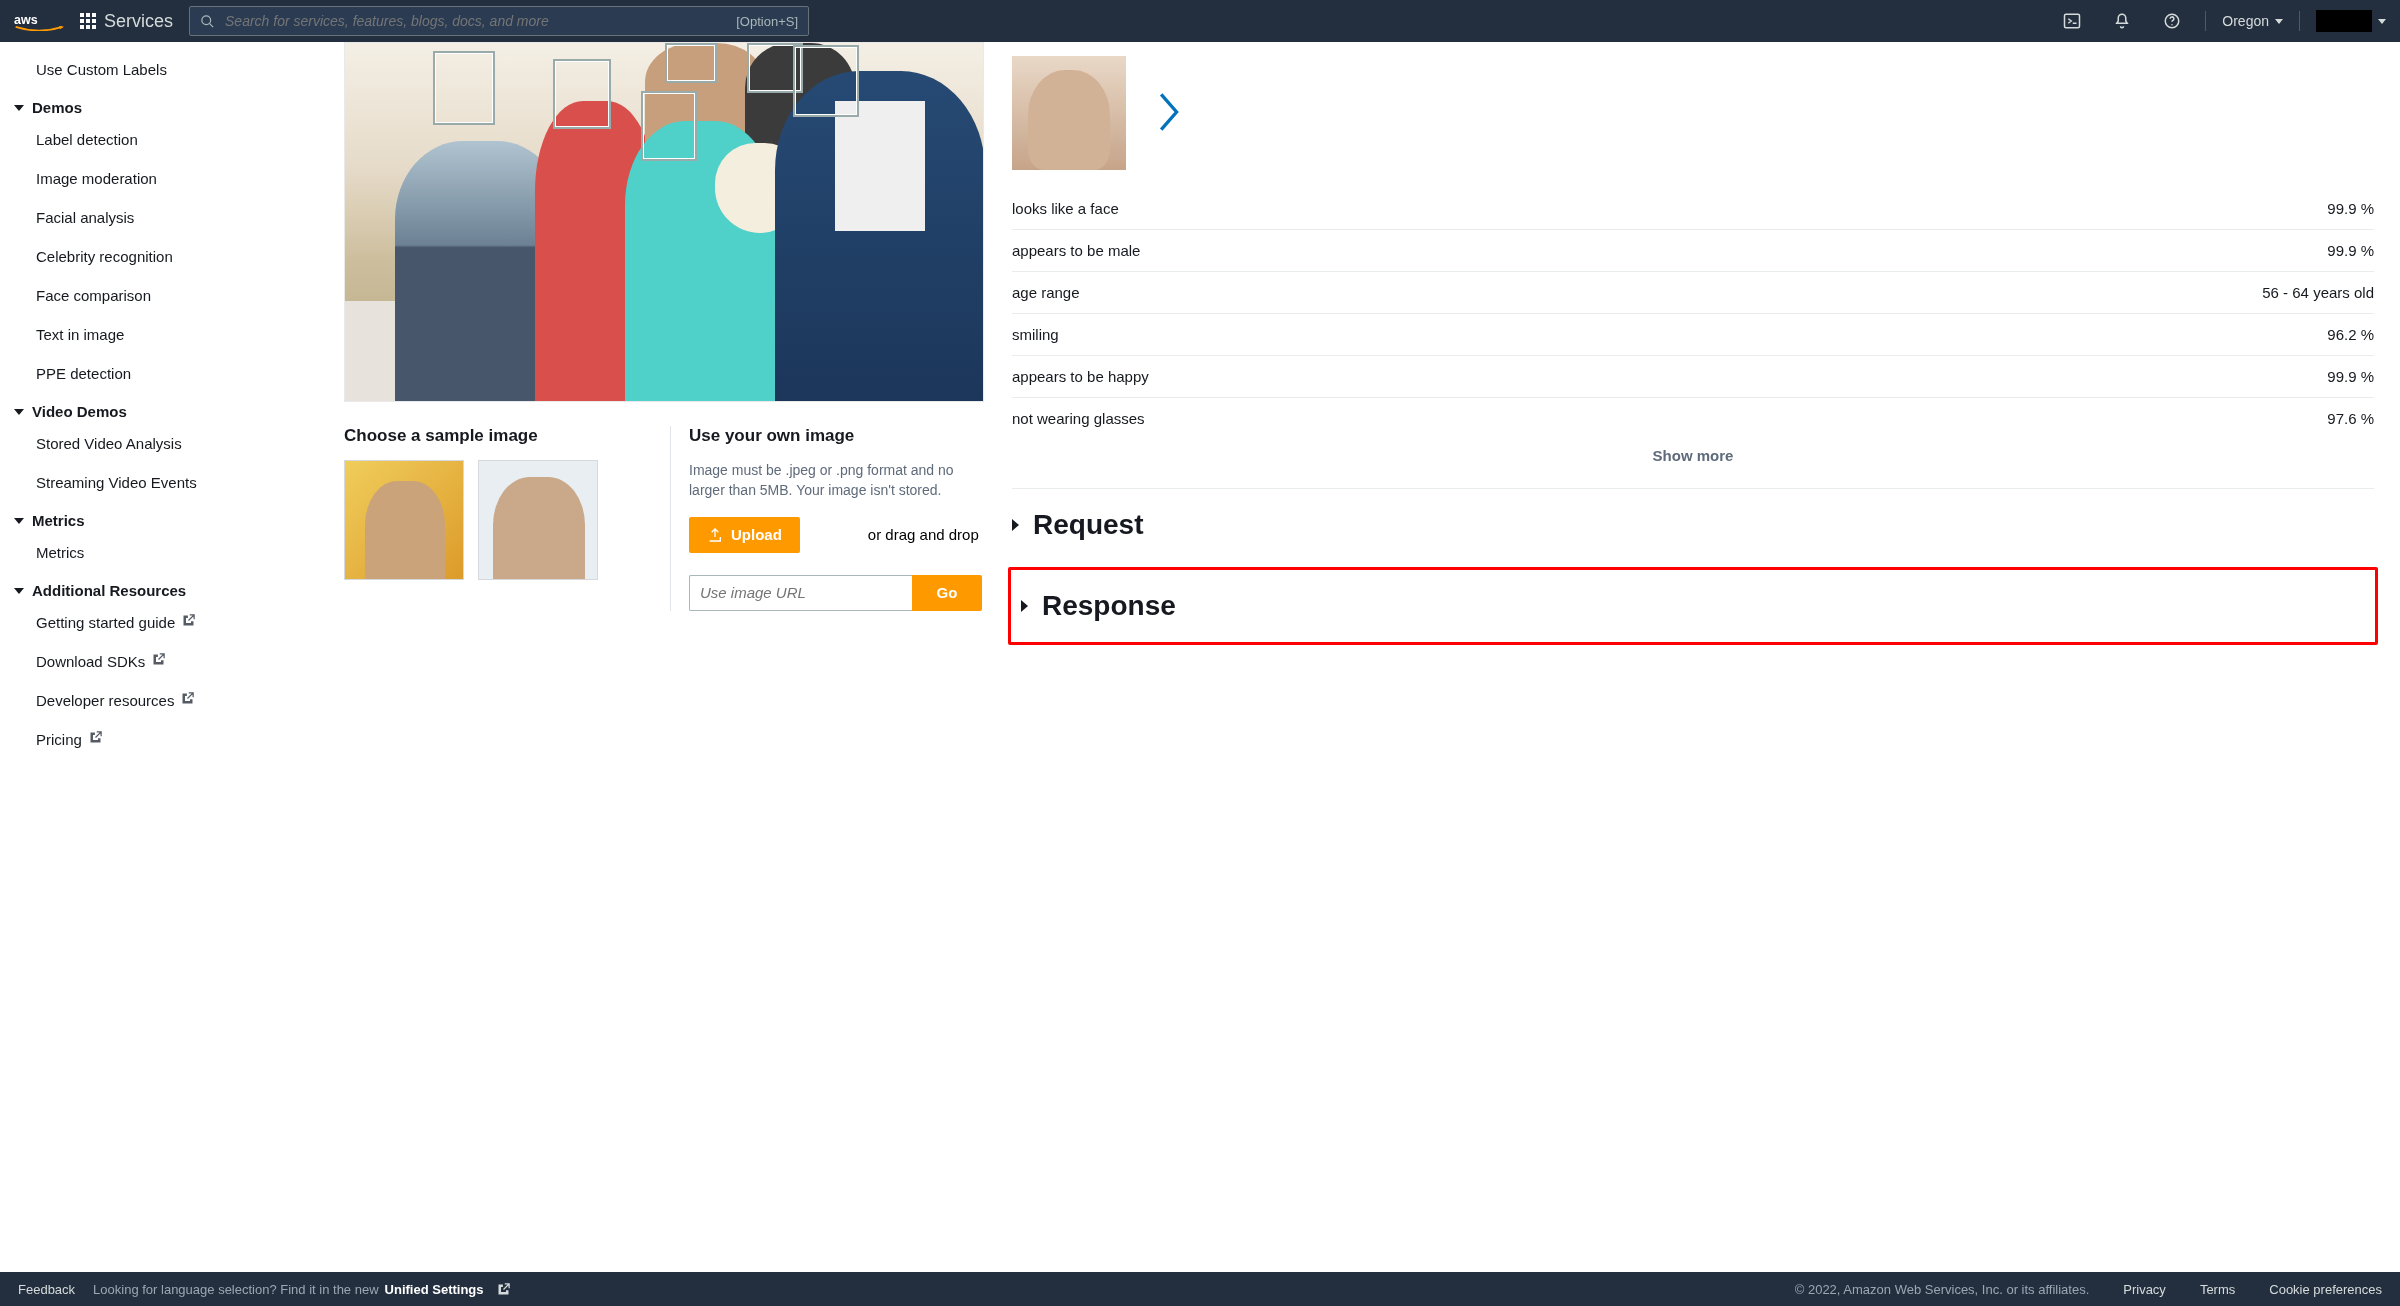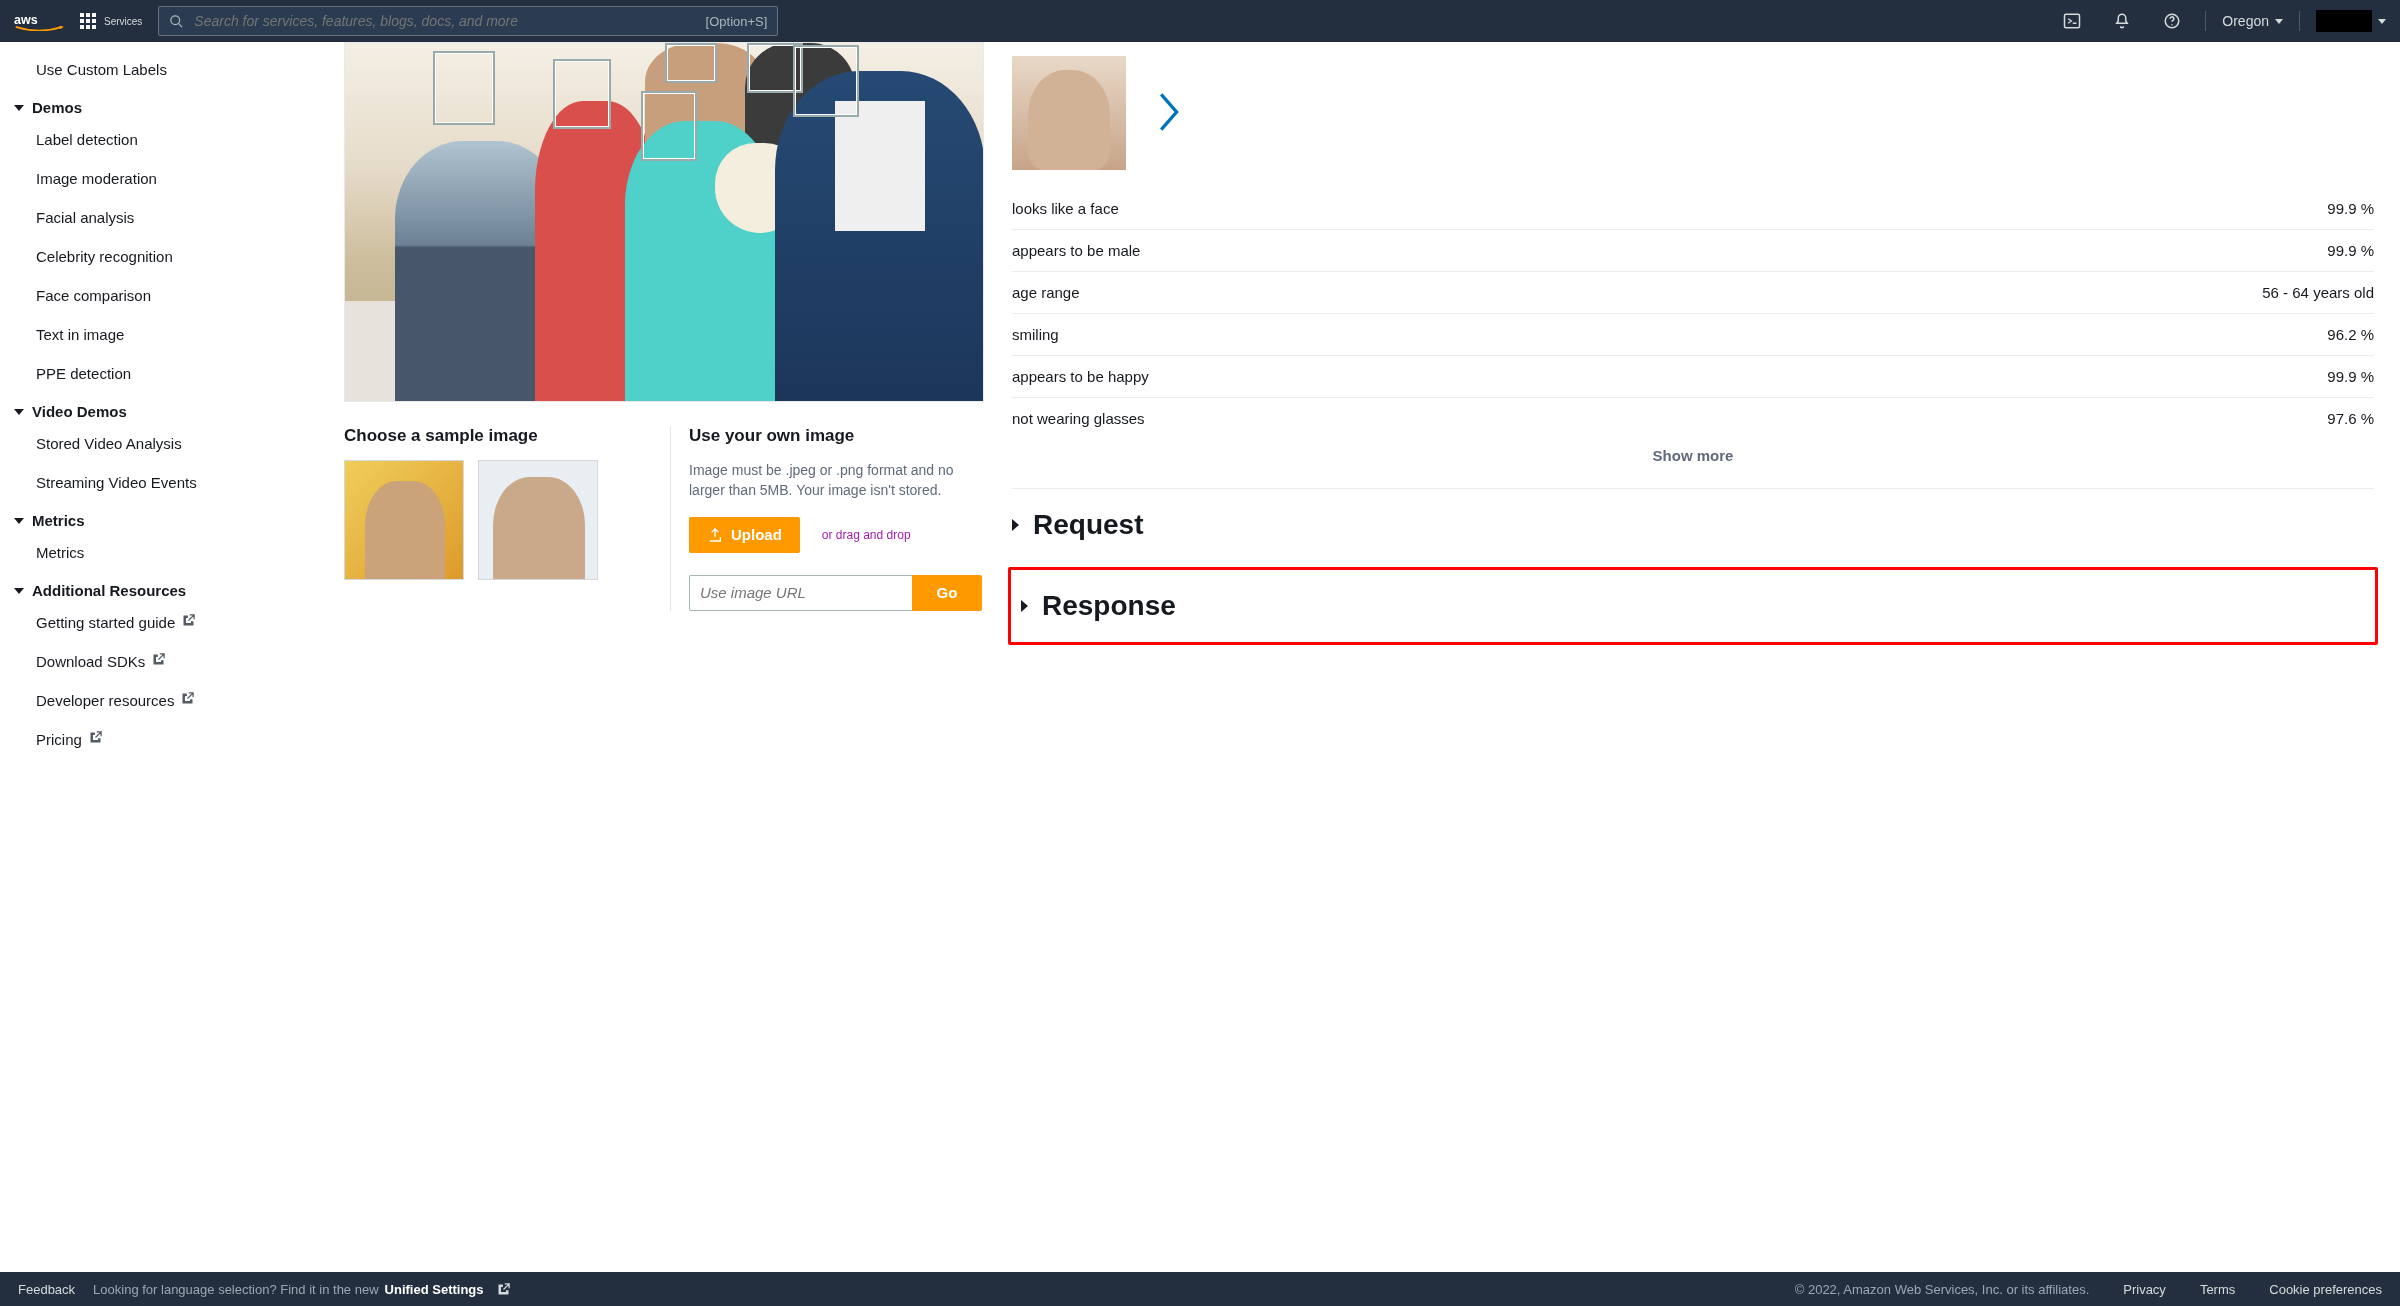--- a/index.html
+++ b/index.html
@@ -2,21 +2,21 @@
 <html><head>
 <meta charset="utf-8">
 <style>
 * { box-sizing: border-box; margin: 0; padding: 0; }
 body { font-family: "Amazon Ember", "Helvetica Neue", Arial, sans-serif; font-size: 14px; color: #16191f; background: #fff; }
 
 
 .topnav { height: 42px; background: #232f3e; display: flex; align-items: center; padding: 0 14px; color: #fff; gap: 16px; }
 .aws-logo { display: flex; align-items: center; gap: 2px; font-weight: 700; }
 .aws-logo svg { height: 20px; }
-.services-btn { display: flex; align-items: center; gap: 8px; font-size: 10px; color: #d5dbdb; cursor: pointer; }
+.services-btn { display: flex; align-items: center; gap: 8px; font-size: 18px; color: #d5dbdb; cursor: pointer; }
 .apps-icon { display: inline-grid; grid-template-columns: repeat(3,4px); grid-template-rows: repeat(3,4px); gap: 2px; }
 .apps-icon span { width:4px; height:4px; background:#fff; }
 .searchwrap { flex: 0 0 auto; display:flex; align-items:center; background:#2a3b52; border:1px solid #687078; border-radius:2px; height:30px; width:620px; padding:0 10px; gap:10px; color:#aab7b8; }
 .searchwrap input { flex:1; background:transparent; border:none; outline:none; color:#22c55e; font-style: italic; font-size:14px; }
 .searchwrap .kbd { color:#aab7b8; font-size:13px; }
 .topnav-spacer { flex:1; }
 .topnav .icon-btn { width:34px; height:34px; display:flex; align-items:center; justify-content:center; color:#d5dbdb; cursor:pointer; }
 .topnav .sep { width:1px; height:20px; background:#4a5a6a; }
 .topnav .region { display:flex; align-items:center; gap:6px; color:#d5dbdb; font-size:14px; cursor:pointer; }
 .topnav .acct { width:56px; height:22px; background:#000; }
@@ -60,21 +60,21 @@
 .samples { display:flex; gap: 14px; }
 .sample { width:120px; height:120px; border:1px solid #d5d9de; cursor:pointer; position:relative; overflow:hidden; }
 .sample.a { background: linear-gradient(135deg,#f0cd5b,#dc9b2a); }
 .sample.a::after{content:"";position:absolute;left:20px;top:20px;width:80px;height:110px;background:#caa37a;border-radius:40% 40% 0 0;}
 .sample.b { background:#e9eef3; }
 .sample.b::after{content:"";position:absolute;left:14px;top:16px;width:92px;height:120px;background:#c9a98a;border-radius:40% 40% 0 0;}
 
 .upload-row { display:flex; align-items:center; gap: 22px; margin-bottom: 22px; }
 .btn-orange { background:#ff9900; color:#fff; border:none; height:36px; padding:0 18px; font-size:15px; font-weight:700; display:inline-flex; align-items:center; gap:8px; cursor:pointer; border-radius:2px; }
 .btn-orange svg { width:16px;height:16px; }
-.drag-txt { color:#a21caf; font-size:12px; }
+.drag-txt { color:#000000; font-size:15px;margin-left:46px; }
 .url-row { display:flex; }
 .url-row input { flex:1; height:36px; border:1px solid #aab7b8; border-right:none; padding:16px 10px; font-size:15px; font-style:italic; color:#687078; outline:none; border-radius:2px 0 0 2px; }
 .go-btn { width:70px; height:36px; background:#ff9900; color:#fff; border:none; font-weight:700; font-size:15px; cursor:pointer; border-radius:0 2px 2px 0; }
 
 
 .result-head { display:flex; align-items:center; gap: 30px; margin-bottom: 18px; }
 .face-thumb { width:114px; height:114px; background:linear-gradient(#e9d8c7,#c6a489); position:relative; }
 .face-thumb::after{content:"";position:absolute;left:16px;top:14px;width:82px;height:100px;background:#d2b297;border-radius:45% 45% 20% 20%;}
 .chev-right { cursor:pointer; }
 .chev-right svg{ width:28px;height:44px; stroke:#0073bb; stroke-width:3; fill:none; }

